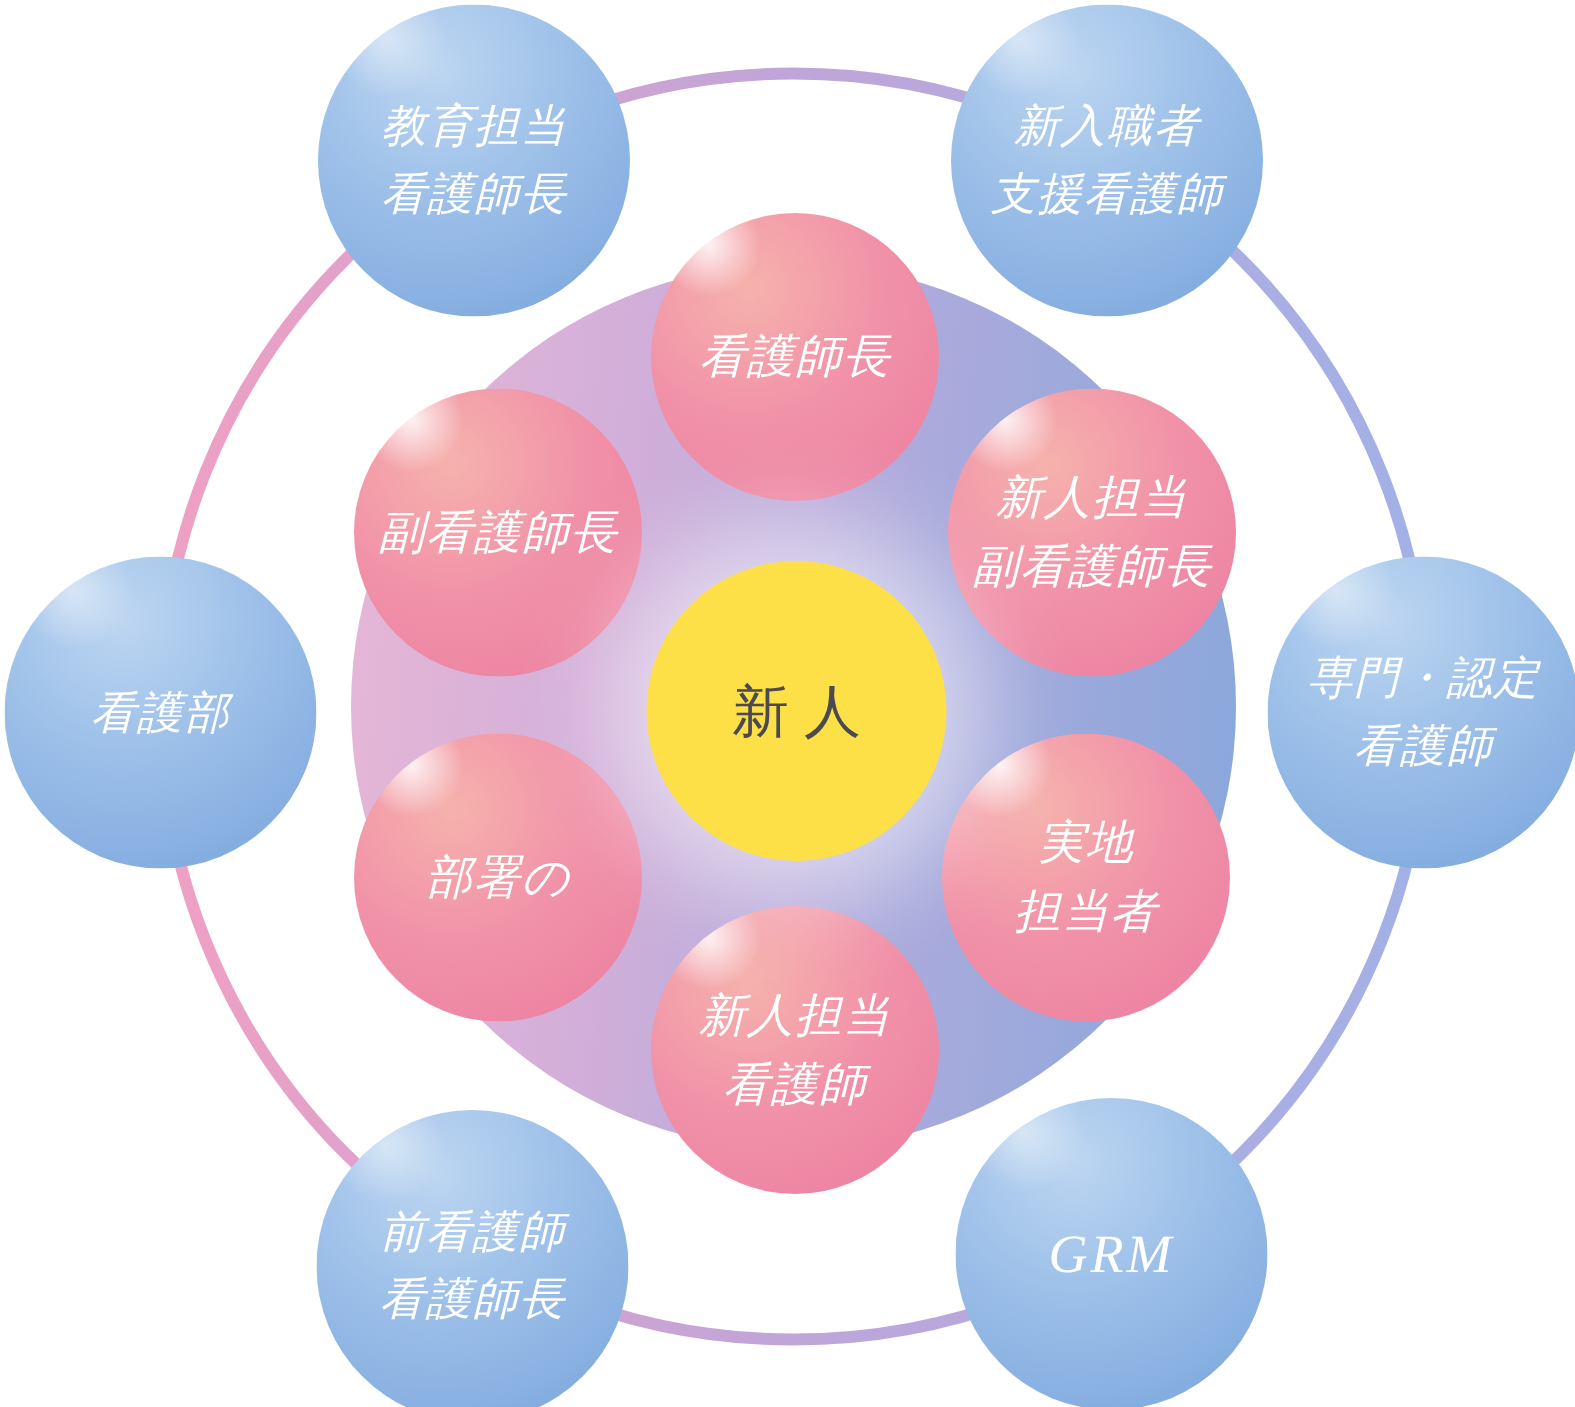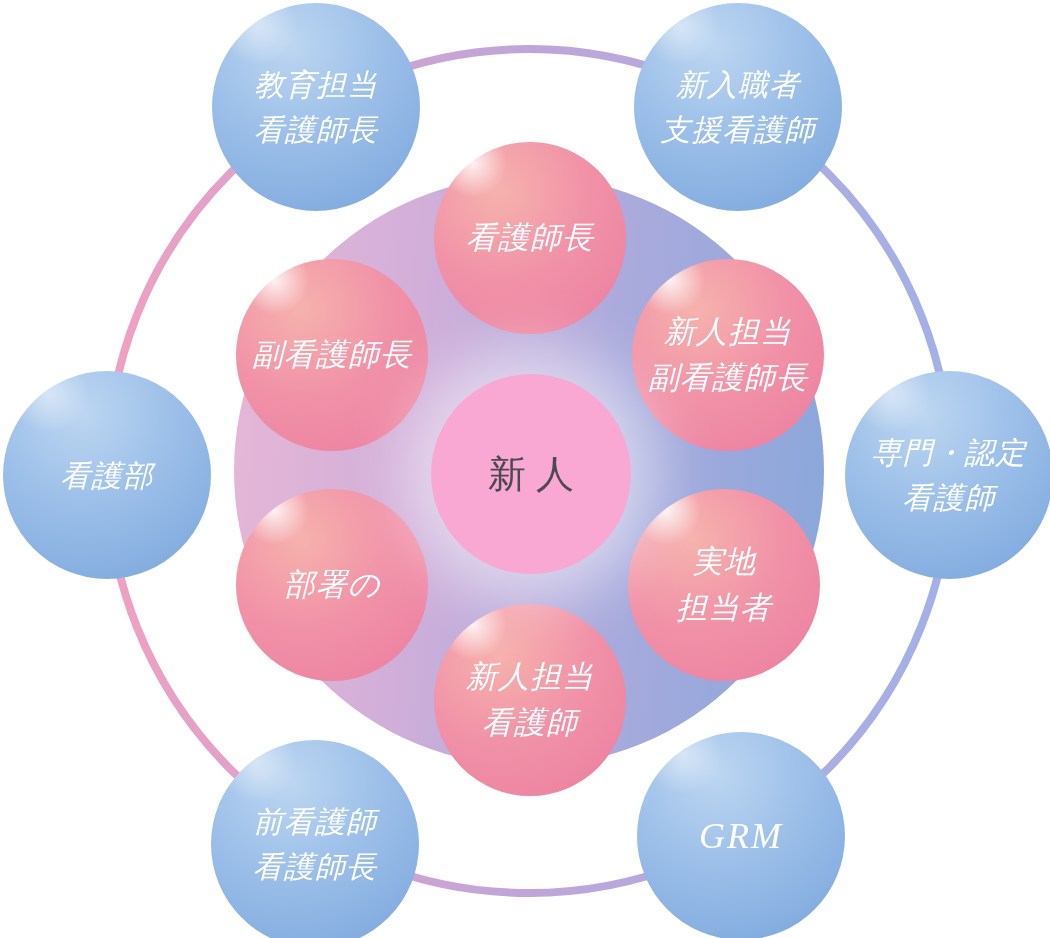--- a/index.html
+++ b/index.html
@@ -46,21 +46,21 @@
     background:
       radial-gradient(circle at 22% 11%, rgba(255,255,255,0.5) 0%, rgba(255,255,255,0) 16%),
       radial-gradient(circle at 38% 20%, #bdd6f1 0%, #9dc0e9 42%, #78a4db 100%);
   }
   .blue.grm { font-size: 36px; letter-spacing: 2px; }
   .center-circle {
     position: absolute;
     left: 431px; top: 374px;
     width: 200px; height: 200px;
     border-radius: 50%;
-    background: #f9a8d4;
+    background: #fde047;
     box-shadow: 0 0 60px 28px rgba(255,255,255,0.5);
     display: flex;
     align-items: center;
     justify-content: center;
     box-sizing: border-box;
     padding-left: 10px;
     font-size: 38px;
     letter-spacing: 10px;
     color: #4b4a50;
   }

